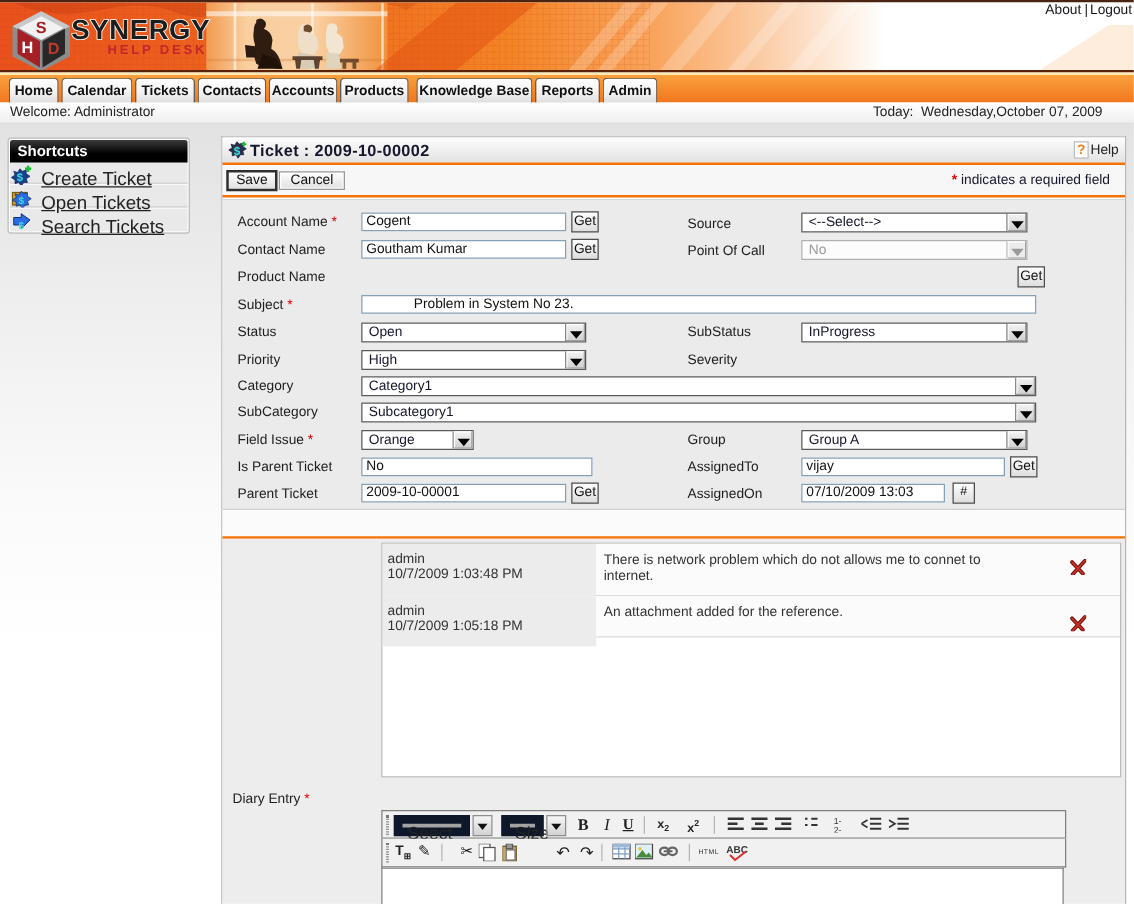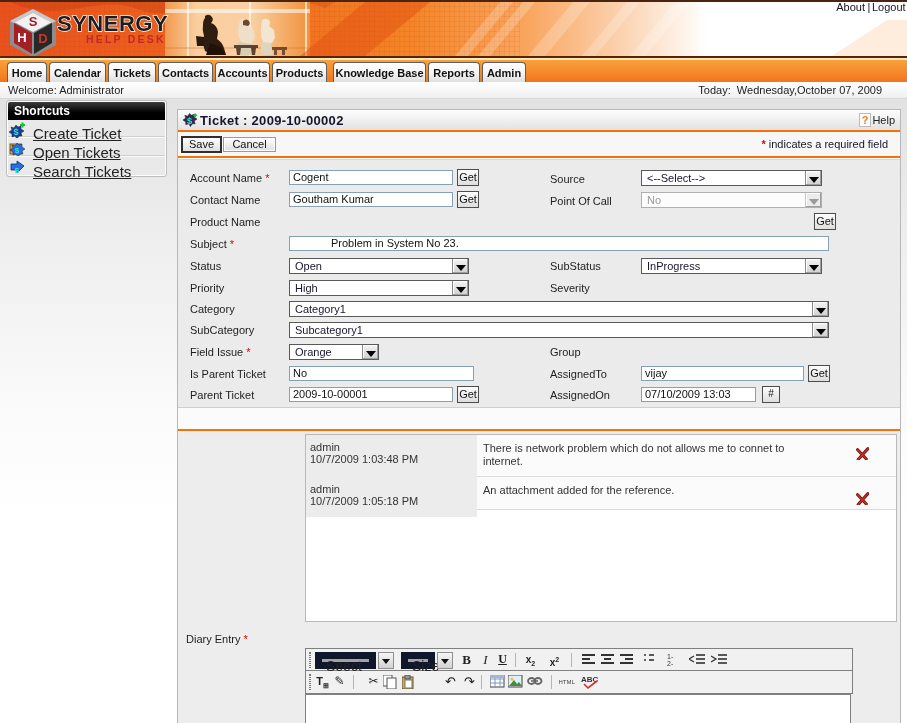--- a/index.html
+++ b/index.html
@@ -24,21 +24,21 @@
 
 #welcome { position:absolute; top:82px; left:0; width:907px; height:17px;
   background:linear-gradient(180deg,#ffffff,#efefef); border-bottom:1px solid #d8d8d8;
   font-size:11px; color:#222; }
 
 
 #content { position:absolute; top:99px; left:0; width:907px; height:624px;
   background:linear-gradient(180deg,#e2e2e2 0px,#efefef 150px,#fafafa 300px,#ffffff 420px); }
 
 
-#shortcuts { position:absolute; top:1px; left:6px; width:161px; height:77px;
+#shortcuts { position:absolute; top:11px; left:6px; width:146px; height:77px;
   background:#e9e9e9; border:1px solid #bdbdbd; border-radius:3px; box-shadow:inset 0 0 0 1px #fdfdfd;padding-left:32px; }
 #shortcuts .hd { position:absolute; top:1px; left:1px; right:1px; height:18px;
   background:linear-gradient(180deg,#3c3c3c,#000 60%); color:#fff; font-size:12px; font-weight:bold;
   line-height:18px; padding-left:6px; border-radius:2px 2px 0 0; }
 .scitem { position:absolute; left:26px; font-size:15px; color:#222; text-decoration:underline; }
 .scicon { position:absolute; left:2px; width:17px; height:16px; }
 .scsep { position:absolute; left:1px; right:1px; height:1px; background:#cfcfcf; box-shadow:0 1px 0 #fafafa; }
 
 
 #panel { position:absolute; left:177px; top:10px; width:724px; height:614px;
@@ -251,20 +251,21 @@
         <div class="gbtn" style="left:279px;top:227px;">Get</div>
 
         <span class="lbl" style="left:372px;top:14px;">Source</span>
         <div class="sel" style="left:463px;top:11px;width:181px;">&lt;--Select--&gt;<span class="ar"></span></div>
         <span class="lbl" style="left:372px;top:36px;">Point Of Call</span>
         <div class="sel dis" style="left:463px;top:33px;width:181px;">No<span class="ar"></span></div>
         <span class="lbl" style="left:372px;top:101px;">SubStatus</span>
         <div class="sel" style="left:463px;top:99px;width:181px;">InProgress<span class="ar"></span></div>
         <span class="lbl" style="left:372px;top:123px;">Severity</span>
         <span class="lbl" style="left:372px;top:187px;">Group</span>
+        <div class="sel" style="left:463px;top:185px;width:181px;">Group A<span class="ar"></span></div>
         <span class="lbl" style="left:372px;top:209px;">AssignedTo</span>
         <div class="inp" style="left:463px;top:207px;width:163px;">vijay</div>
         <div class="gbtn" style="left:630px;top:206px;">Get</div>
         <span class="lbl" style="left:372px;top:230px;">AssignedOn</span>
         <div class="inp" style="left:463px;top:228px;width:115px;">07/10/2009 13:03</div>
         <div class="gbtn" style="left:584px;top:227px;width:18px;font-size:10px;">#</div>
       </div>
       <div id="midwhite"></div>
       <div class="oline" style="top:319px;"></div>
       <div id="bottom">

